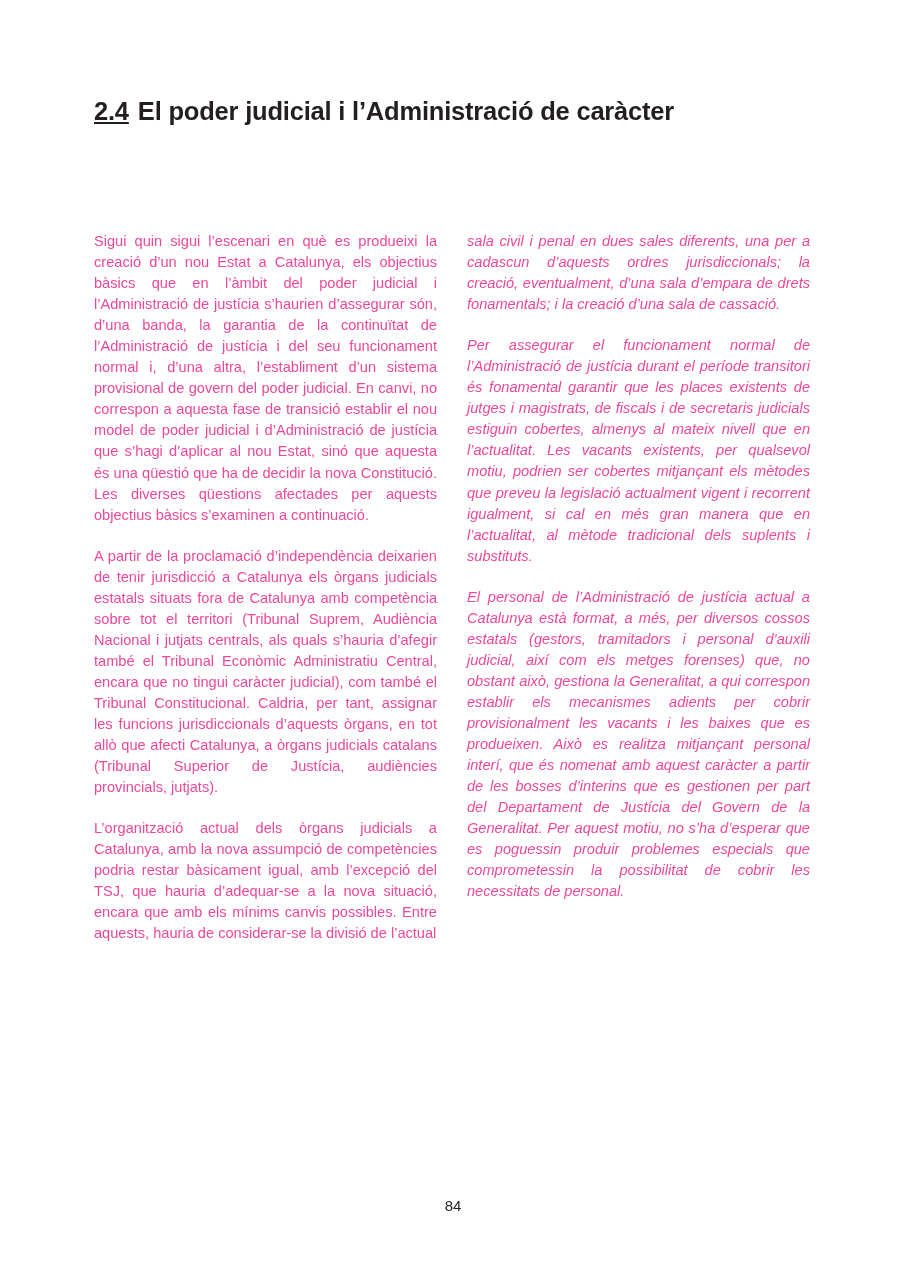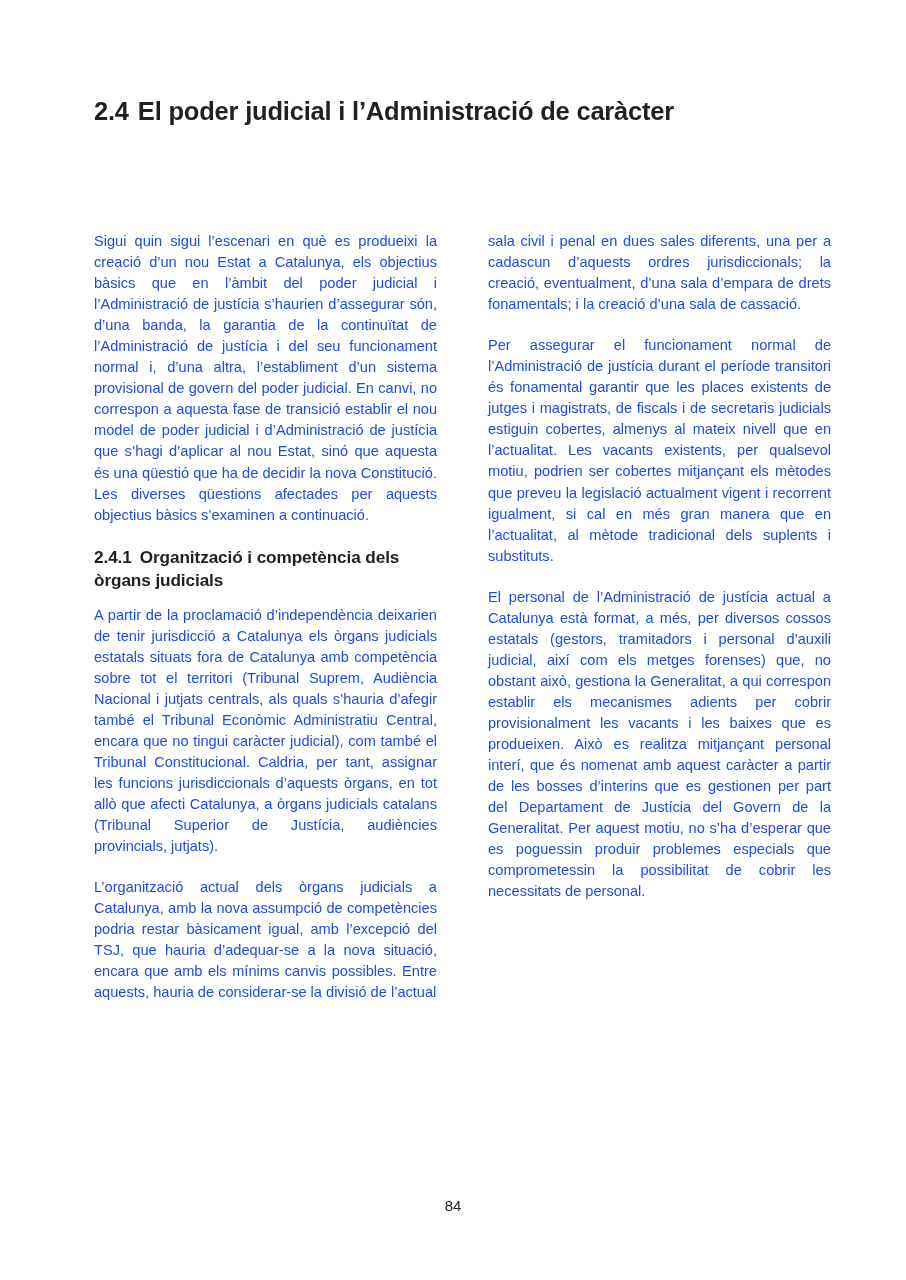--- a/index.html
+++ b/index.html
@@ -31,45 +31,46 @@
     top: 78px;
     width: 640px;
     font-size: 25.5px;
     font-weight: bold;
     line-height: 33px;
     letter-spacing: -0.2px;
     color: #231f20;
   }
   .section-heading .num {
     margin-right: 9px;
+    text-decoration: underline;
   }
 
   
   .columns {
     position: absolute;
     left: 94px;
     top: 231px;
     width: 718px;
     height: 950px;
   }
   .col {
     position: absolute;
     top: 0;
     width: 343px;
   }
   .col-left  { left: 0px; }
-  .col-right { left: 394px; }
+  .col-right { left: 373px; font-style: italic; }
 
   p.body {
     margin: 0 0 20px 0;
     font-size: 14.6px;
     line-height: 21.05px;
     text-align: justify;
     text-justify: inter-word;
-    color: #1d4ed8;
+    color: #ec4899;
     hyphens: none;
     word-spacing: normal;
   }
   p.body:last-child { margin-bottom: 0; }
 
   .sub-heading {
     margin: 11px 0 13px 0;
     font-size: 17.2px;
     font-weight: bold;
     line-height: 23px;
@@ -98,23 +99,20 @@
 
   <h1 class="section-heading">
     <span class="num">2.4</span><span>El poder judicial i l’Administració de caràcter</span>
   </h1>
 
   <div class="columns">
 
     <div class="col col-left">
       <p class="body">Sigui quin sigui l’escenari en què es produeixi la creació d’un nou Estat a Catalunya, els objectius bàsics que en l’àmbit del poder judicial i l’Administració de justícia s’haurien d’assegurar són, d’una banda, la garantia de la continuïtat de l’Administració de justícia i del seu funcionament normal i, d’una altra, l’establiment d’un sistema provisional de govern del poder judicial. En canvi, no correspon a aquesta fase de transició establir el nou model de poder judicial i d’Administració de justícia que s’hagi d’aplicar al nou Estat, sinó que aquesta és una qüestió que ha de decidir la nova Constitució. Les diverses qüestions afectades per aquests objectius bàsics s’examinen a continuació.</p>
 
-      <h2 class="sub-heading">
-        <span class="num">2.4.1</span><span>Organització i competència dels òrgans judicials</span>
-      </h2>
 
       <p class="body">A partir de la proclamació d’independència deixarien de tenir jurisdicció a Catalunya els òrgans judicials estatals situats fora de Catalunya amb competència sobre tot el territori (Tribunal Suprem, Audiència Nacional i jutjats centrals, als quals s’hauria d’afegir també el Tribunal Econòmic Administratiu Central, encara que no tingui caràcter judicial), com també el Tribunal Constitucional. Caldria, per tant, assignar les funcions jurisdiccionals d’aquests òrgans, en tot allò que afecti Catalunya, a òrgans judicials catalans (Tribunal Superior de Justícia, audiències provincials, jutjats).</p>
       <p class="body">L’organització actual dels òrgans judicials a Catalunya, amb la nova assumpció de competències podria restar bàsicament igual, amb l’excepció del TSJ, que hauria d’adequar-se a la nova situació, encara que amb els mínims canvis possibles. Entre aquests, hauria de considerar-se la divisió de l’actual</p>
     </div>
 
     <div class="col col-right">
       <p class="body">sala civil i penal en dues sales diferents, una per a cadascun d’aquests ordres jurisdiccionals; la creació, eventualment, d’una sala d’empara de drets fonamentals; i la creació d’una sala de cassació.</p>
       <p class="body">Per assegurar el funcionament normal de l’Administració de justícia durant el període transitori és fonamental garantir que les places existents de jutges i magistrats, de fiscals i de secretaris judicials estiguin cobertes, almenys al mateix nivell que en l’actualitat. Les vacants existents, per qualsevol motiu, podrien ser cobertes mitjançant els mètodes que preveu la legislació actualment vigent i recorrent igualment, si cal en més gran manera que en l’actualitat, al mètode tradicional dels suplents i substituts.</p>
       <p class="body">El personal de l’Administració de justícia actual a Catalunya està format, a més, per diversos cossos estatals (gestors, tramitadors i personal d’auxili judicial, així com els metges forenses) que, no obstant això, gestiona la Generalitat, a qui correspon establir els mecanismes adients per cobrir provisionalment les vacants i les baixes que es produeixen. Això es realitza mitjançant personal interí, que és nomenat amb aquest caràcter a partir de les bosses d’interins que es gestionen per part del Departament de Justícia del Govern de la Generalitat. Per aquest motiu, no s’ha d’esperar que es poguessin produir problemes especials que comprometessin la possibilitat de cobrir les necessitats de personal.</p>
     </div>

